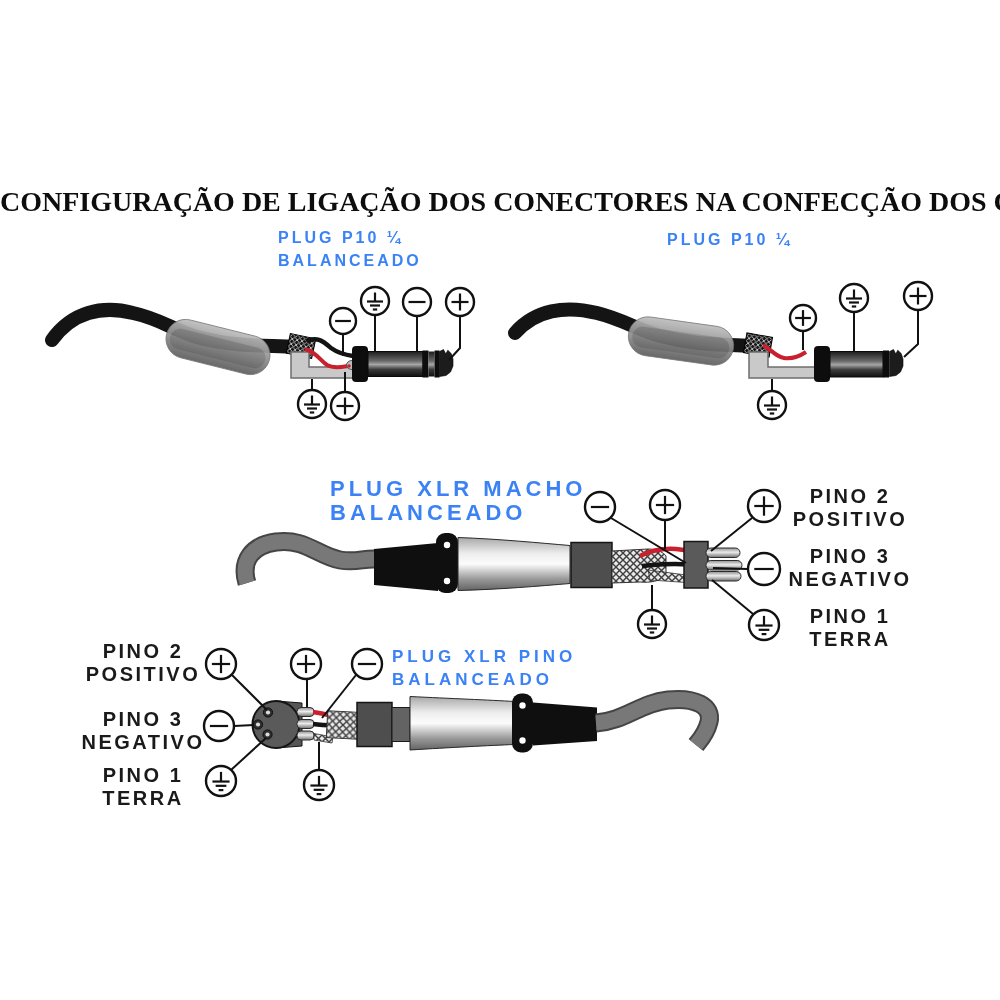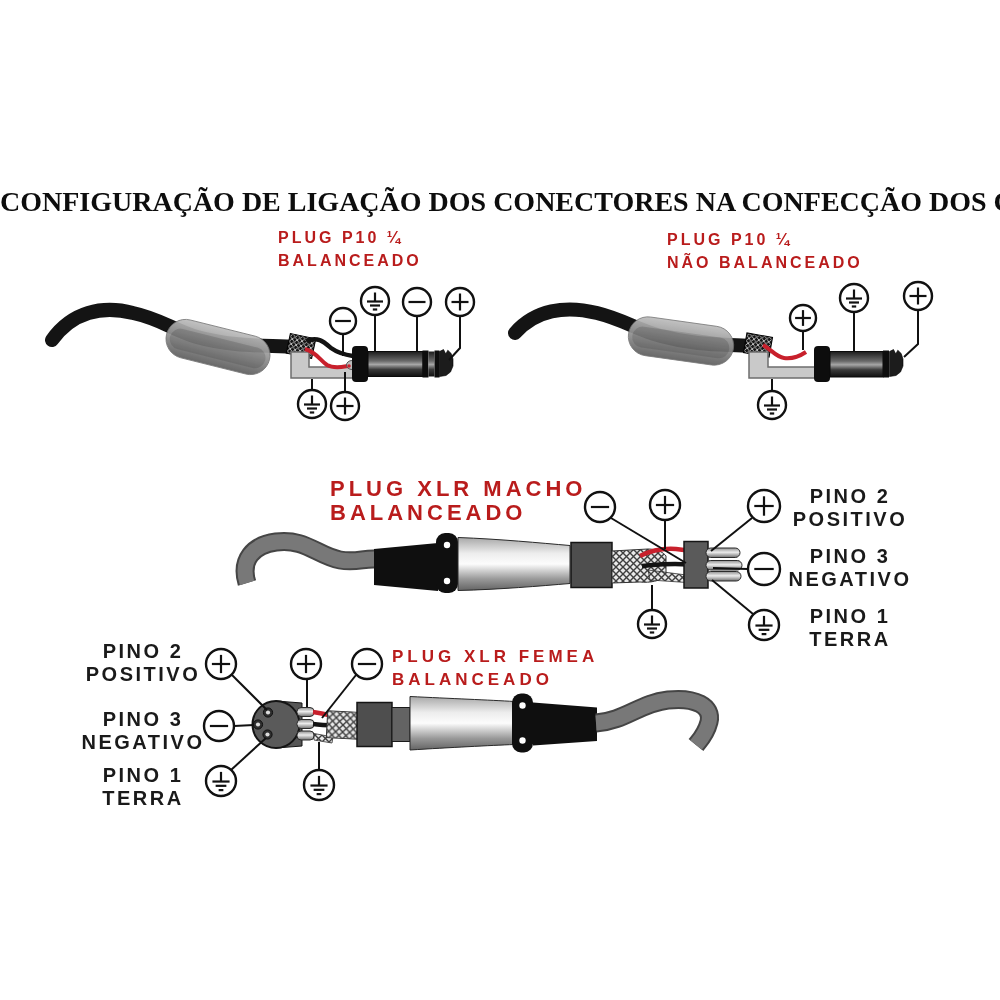--- a/index.html
+++ b/index.html
@@ -2,51 +2,50 @@
 <html><head>
 <meta charset="utf-8">
 <style>
   html,body{margin:0;padding:0;background:#fff;}
   #stage{position:relative;width:1000px;height:1000px;background:#ffffff;overflow:hidden;
          font-family:"Liberation Sans",sans-serif;color:#141414;}
   #art{position:absolute;left:0;top:0;width:1000px;height:1000px;}
   .title{position:absolute;left:0;top:186px;width:1000px;text-align:center;
          font-family:"Liberation Serif",serif;font-weight:bold;font-size:28px;
          letter-spacing:0px;white-space:nowrap;color:#0d0d0d;}
-  .techno{position:absolute;font-weight:bold;color:#b91c1c;white-space:nowrap;
+  .techno{position:absolute;font-weight:bold;color:#3b82f6;white-space:nowrap;
           font-size:16px;letter-spacing:3px;line-height:23px;}
   .techno div{white-space:nowrap;}
   .pinlab{position:absolute;width:210px;text-align:center;font-weight:bold;
           font-size:20px;letter-spacing:2.5px;line-height:23px;color:#1a1a1a;white-space:nowrap;}
   .conn{stroke:#111;stroke-width:2;fill:none;}
 </style>
 </head>
 <body>
 
 <div id="stage">
 
   <div class="title">CONFIGURAÇÃO DE LIGAÇÃO DOS CONECTORES NA CONFECÇÃO DOS CABOS:</div>
 
   <div class="techno" style="left:278px;top:226px;">
     <div>PLUG P10 ¼</div>
     <div>BALANCEADO</div>
   </div>
 
   <div class="techno" style="left:667px;top:228px;">
     <div>PLUG P10 ¼</div>
-    <div>NÃO BALANCEADO</div>
   </div>
 
   <div class="techno" style="left:330px;top:477px;font-size:22px;letter-spacing:4px;line-height:24px;">
     <div>PLUG XLR MACHO</div>
     <div>BALANCEADO</div>
   </div>
 
   <div class="techno" style="left:392px;top:645px;font-size:17px;letter-spacing:4px;line-height:23px;">
-    <div>PLUG XLR FEMEA</div>
+    <div>PLUG XLR PINO</div>
     <div>BALANCEADO</div>
   </div>
 
   <div class="pinlab" style="left:745px;top:485px;">
     <div>PINO 2</div>
     <div>POSITIVO</div>
   </div>
   <div class="pinlab" style="left:745px;top:545px;">
     <div>PINO 3</div>
     <div>NEGATIVO</div>

